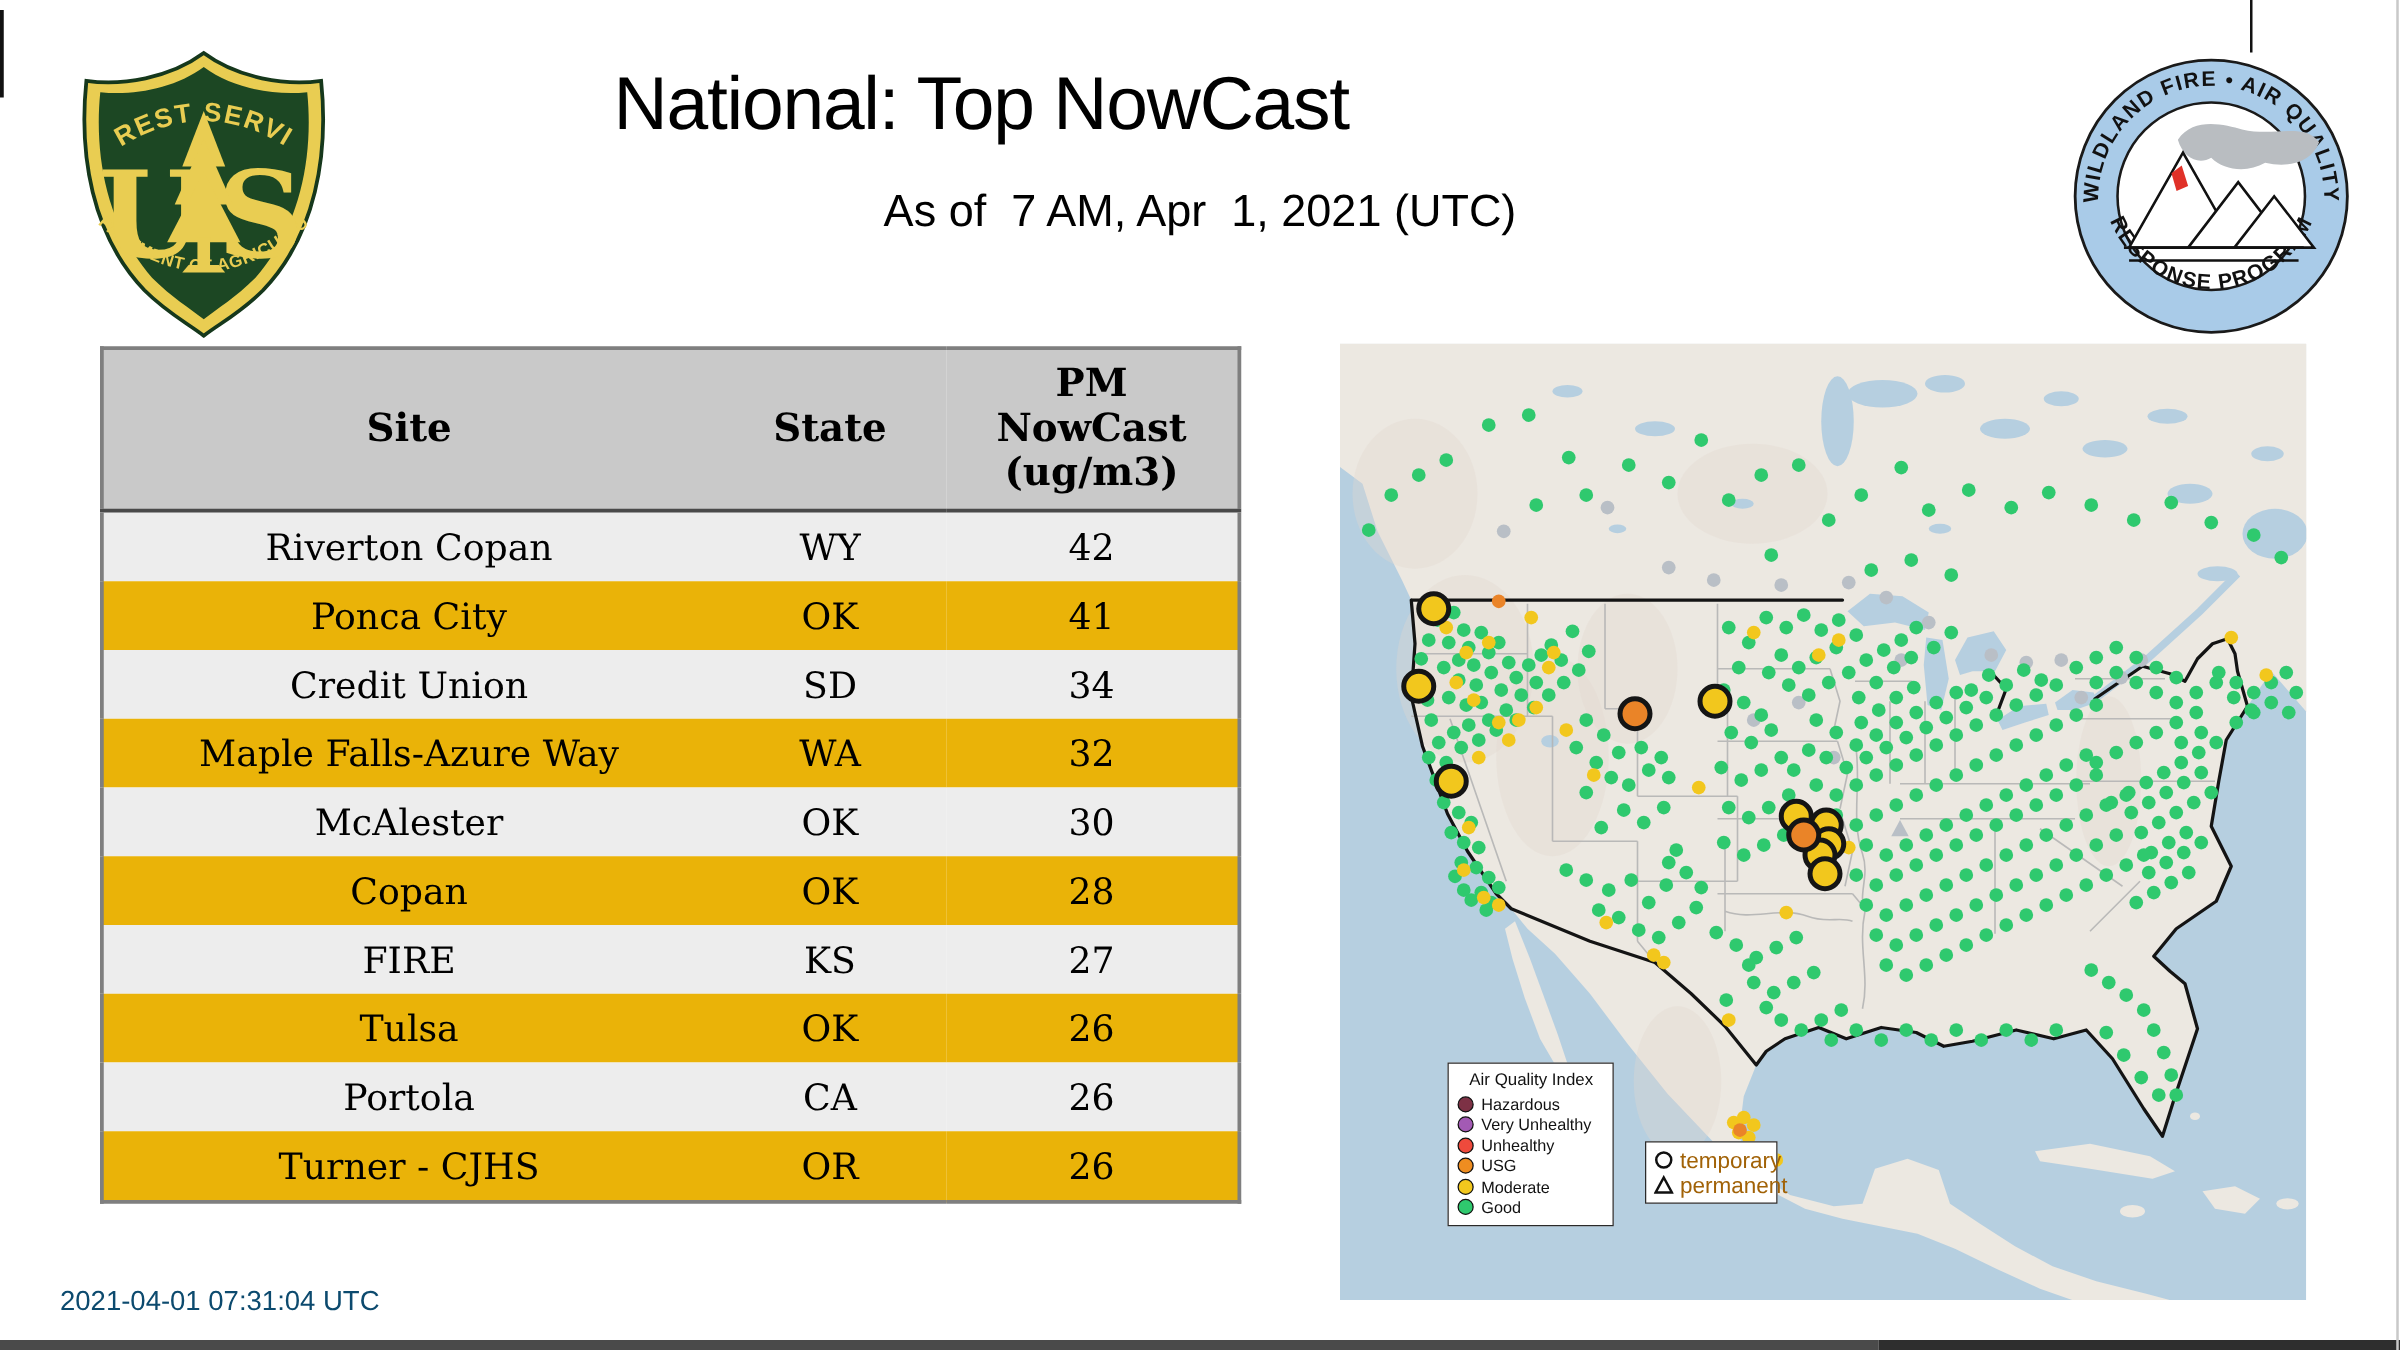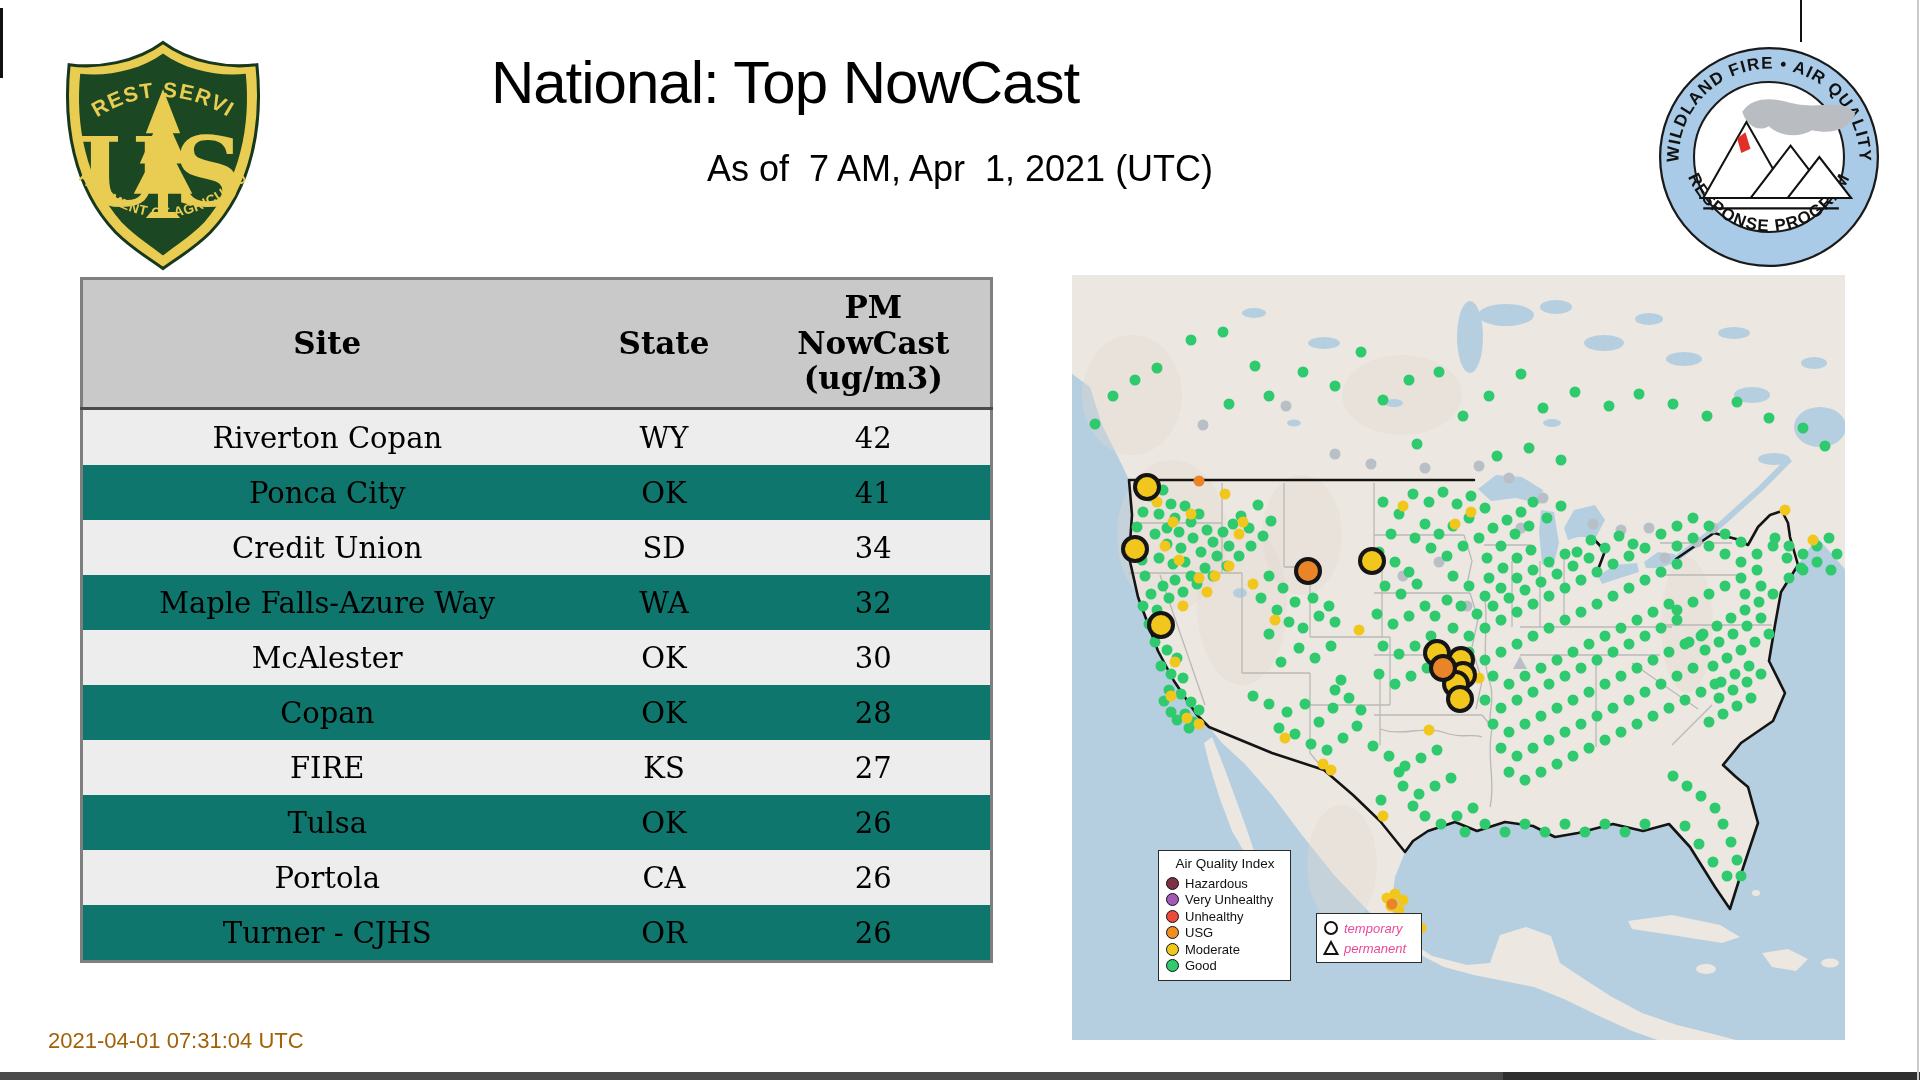--- a/index.html
+++ b/index.html
@@ -10,36 +10,36 @@
   .page-title{left:385px;top:48px;width:800px;text-align:center;font-size:60px;color:#000;
               letter-spacing:-1px;white-space:pre;}
   .page-subtitle{left:460px;top:148px;width:1000px;text-align:center;font-size:36px;color:#000000;white-space:pre;}
   
   .site-table{left:80px;top:277px;width:910px;border-collapse:collapse;table-layout:fixed;
               font-family:"DejaVu Serif","Liberation Serif",serif;border:3px solid #7f7f7f;}
   .site-table th{background:#c9c9c9;font-size:31px;font-weight:bold;height:125px;vertical-align:middle;
                  text-align:center;border-bottom:3px solid #4a4a4a;white-space:pre-line;line-height:1.15;}
   .site-table td{font-size:29px;text-align:center;height:55px;vertical-align:middle;padding:0;}
   .site-table tr.odd td{background:#ededed;}
-  .site-table tr.even td{background:#0f766e;}
+  .site-table tr.even td{background:#eab308;}
   .col-site{width:490px;} .col-state{width:185px;} .col-pm{width:235px;}
-  .stamp{left:48px;top:1028px;font-size:22px;color:#a16207;}
+  .stamp{left:48px;top:1028px;font-size:22px;color:#0c4a6e;}
   
   .map-wrap{left:1072px;top:275px;width:773px;height:765px;}
   .map-wrap svg{display:block;}
   .legend{position:absolute;background:#fff;border:1.6px solid #2a2a2a;box-sizing:border-box;}
   .aqi-legend{left:86px;top:575px;width:133px;padding:5px 6px 6px 7px;}
   .aqi-title{font-size:13.5px;color:#111;text-align:center;margin-bottom:4px;}
   .aqi-row{display:flex;align-items:center;height:16.5px;}
   .aqi-swatch{width:11px;height:11px;border-radius:50%;border:1.6px solid #111;margin-right:6px;flex:0 0 auto;}
   .aqi-label{font-size:13px;color:#111;white-space:nowrap;}
   .type-legend{left:244px;top:638px;width:106px;padding:4px 6px;}
   .type-row{display:flex;align-items:center;height:20px;}
   .type-glyph{width:16px;height:16px;margin-right:5px;flex:0 0 auto;}
-  .type-label{font-size:13px;color:#ec4899;white-space:nowrap;font-style:italic;}
+  .type-label{font-size:18px;color:#a16207;white-space:nowrap;}
   
   .bottom-bar{left:0;top:1072px;width:1503px;height:8px;background:#4a4a4a;}
   .bottom-bar-dark{left:1503px;top:1072px;width:417px;height:8px;background:#2e2e2e;}
   .edge-tick-left{left:0;top:8px;width:3px;height:70px;background:#111;}
   .edge-tick-top-right{left:1800px;top:0;width:2px;height:42px;background:#111;}
   .edge-line-right{left:1917px;top:0;width:2px;height:1080px;background:#c9c9c9;}
 </style>
 </head>
 <body>
 

